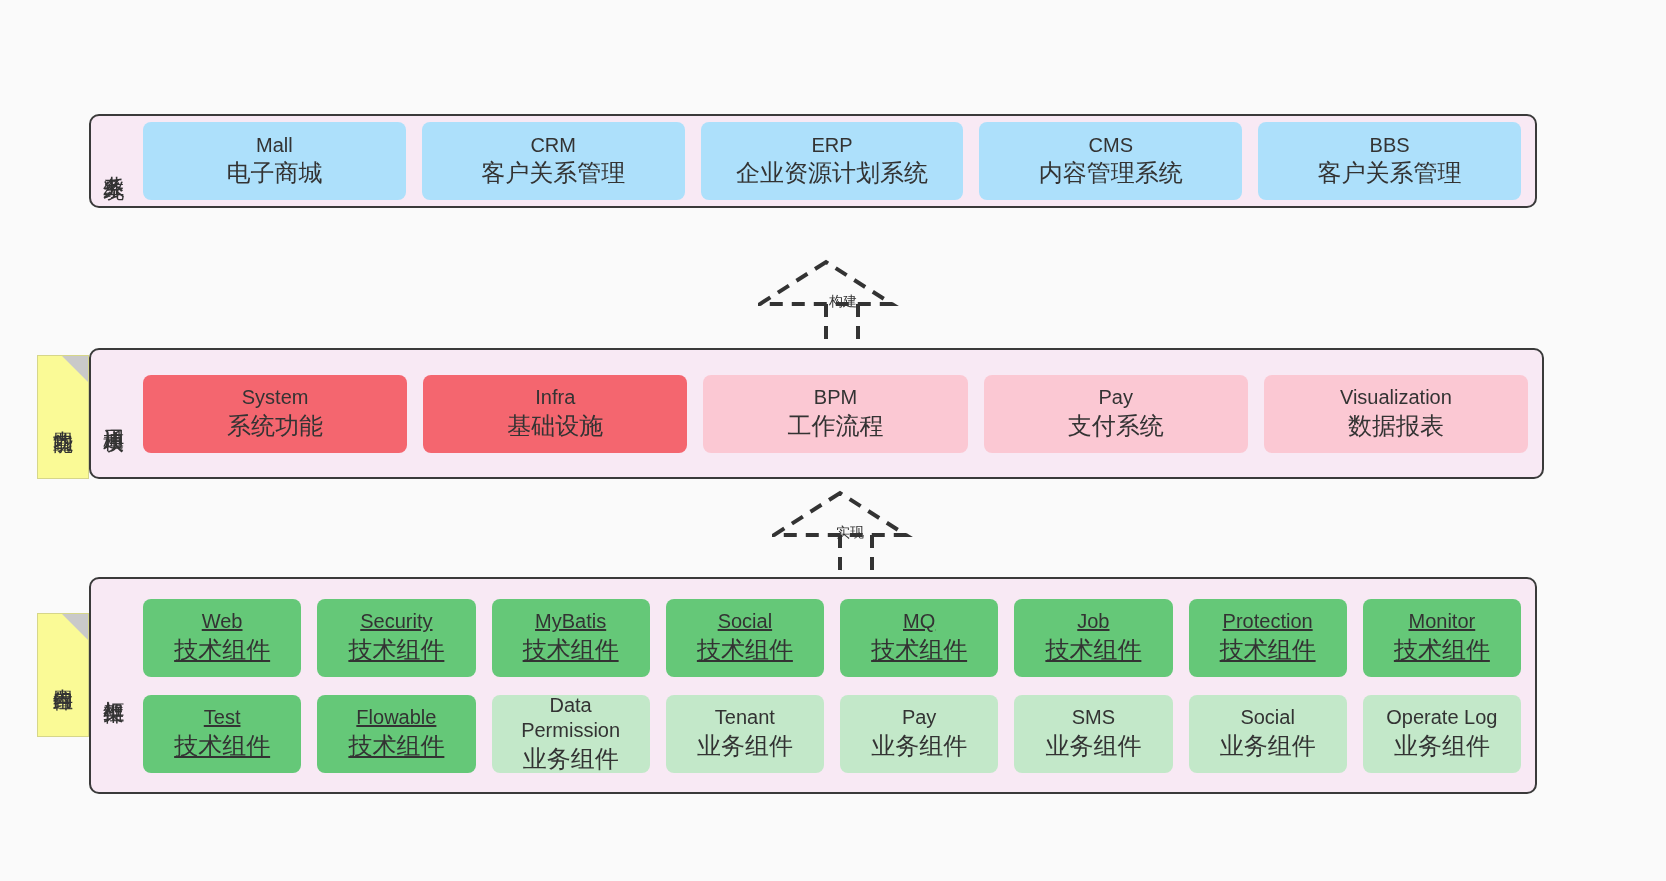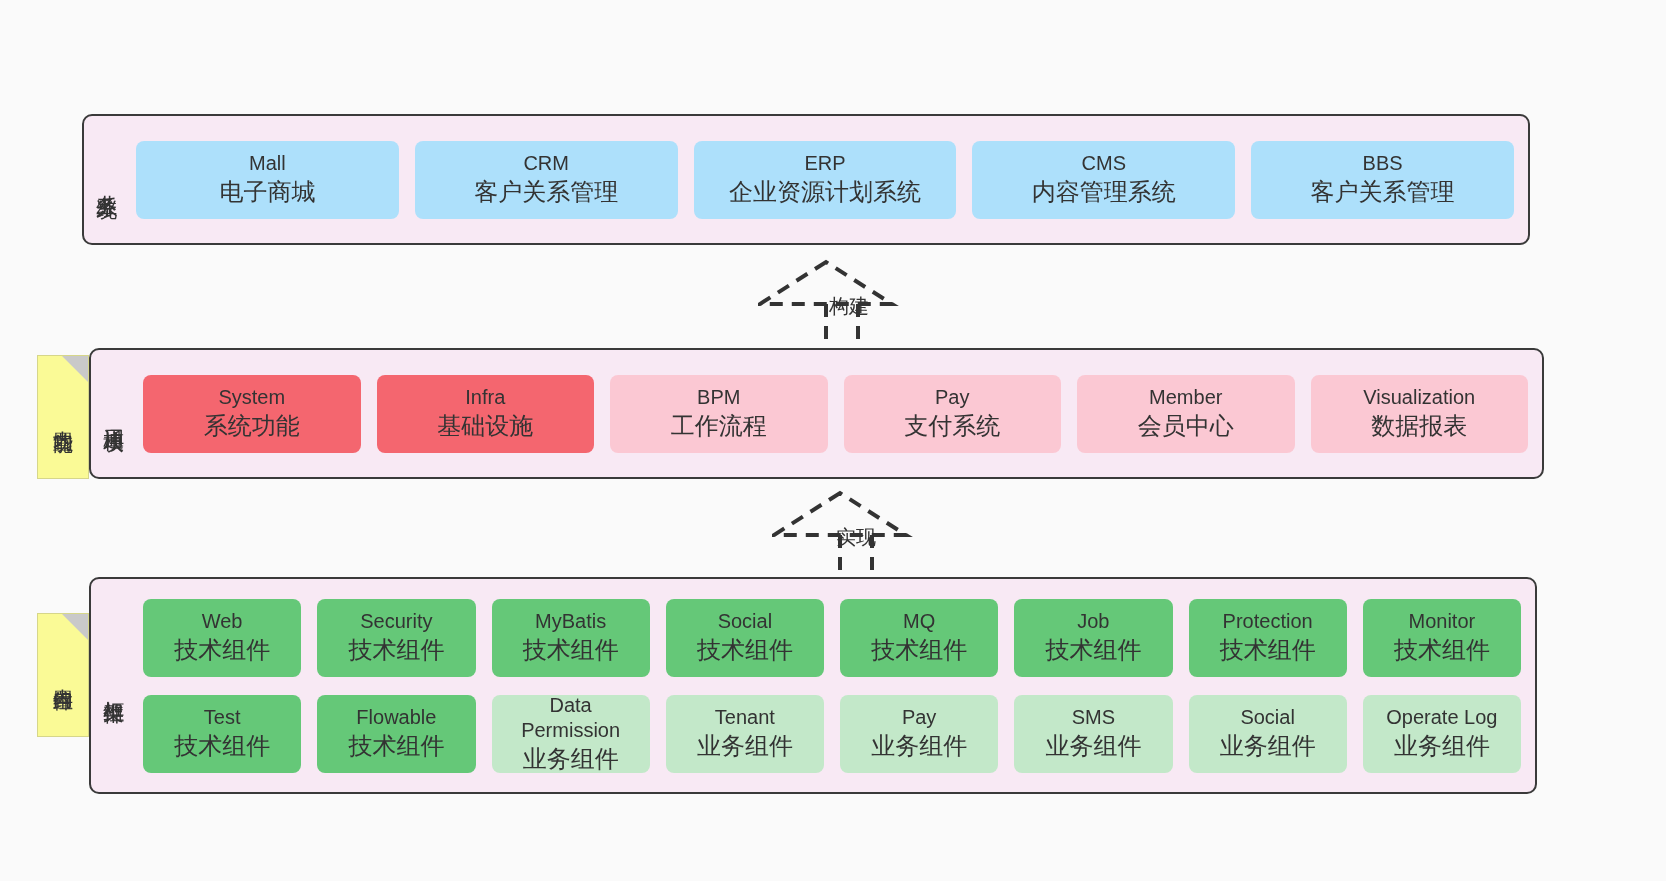--- a/index.html
+++ b/index.html
@@ -85,21 +85,21 @@
     color: #333;
   }
 
   
   .h-tall { height: 78px; }
 
   
   .c-blue       { background: #ade0fb; }
   .c-red        { background: #f4666f; }
   .c-pink       { background: #fbc8d3; }
-  .c-green      { background: #65c878; }
+  .c-green      { background: #65c878; text-decoration: underline; }
   .c-lightgreen { background: #c3e8c9; }
 
   
   .sticky {
     position: absolute;
     background: #fafa96;
     border: 1px solid #d6d68a;
     box-sizing: border-box;
     display: flex;
     align-items: center;
@@ -125,32 +125,32 @@
 
   
   .arrow {
     position: absolute;
     width: 160px;
     height: 96px;
   }
   .arrow svg { display: block; }
   .arrow-label {
     position: absolute;
-    font-size: 20px;
+    font-size: 14px;
     color: #333;
     background: transparent;
     white-space: nowrap;
   }
 </style>
 </head>
 <body>
 
 <div id="canvas">
 
-  <div class="layer" id="layer-business" style="left:82px; top:114px; width:1448px; height:131px;">
+  <div class="layer" id="layer-business" style="left:89px; top:114px; width:1448px; height:94px;">
     <div class="layer-title">业务系统</div>
     <div class="layer-body">
       <div class="box-row">
         <div class="node h-tall c-blue">
           <span class="en">Mall</span>
           <span class="cn">电子商城</span>
         </div>
         <div class="node h-tall c-blue">
           <span class="en">CRM</span>
           <span class="cn">客户关系管理</span>
@@ -201,24 +201,20 @@
           <span class="en">Infra</span>
           <span class="cn">基础设施</span>
         </div>
         <div class="node h-tall c-pink">
           <span class="en">BPM</span>
           <span class="cn">工作流程</span>
         </div>
         <div class="node h-tall c-pink">
           <span class="en">Pay</span>
           <span class="cn">支付系统</span>
-        </div>
-        <div class="node h-tall c-pink">
-          <span class="en">Member</span>
-          <span class="cn">会员中心</span>
         </div>
         <div class="node h-tall c-pink">
           <span class="en">Visualization</span>
           <span class="cn">数据报表</span>
         </div>
       </div>
     </div>
   </div>
 
   <div class="arrow" style="left:772px; top:489px;">

